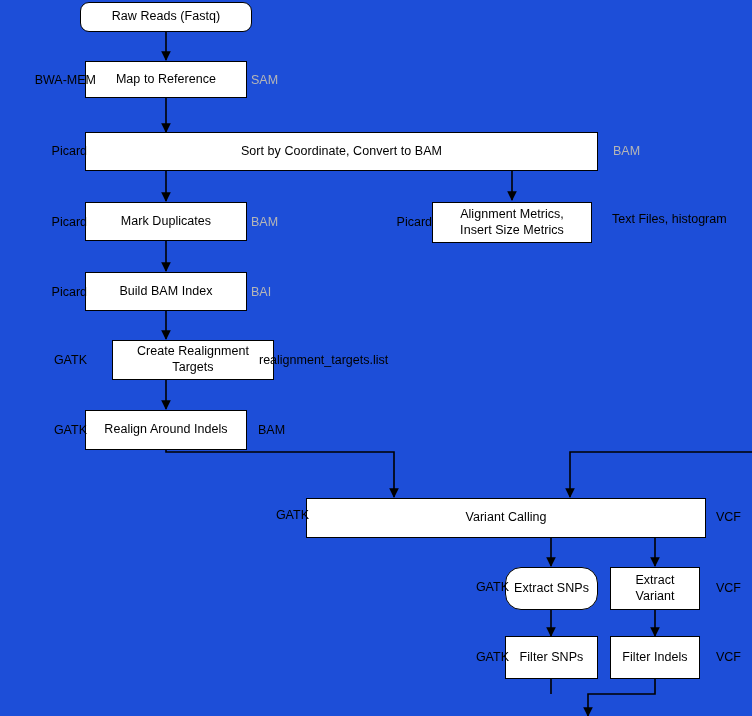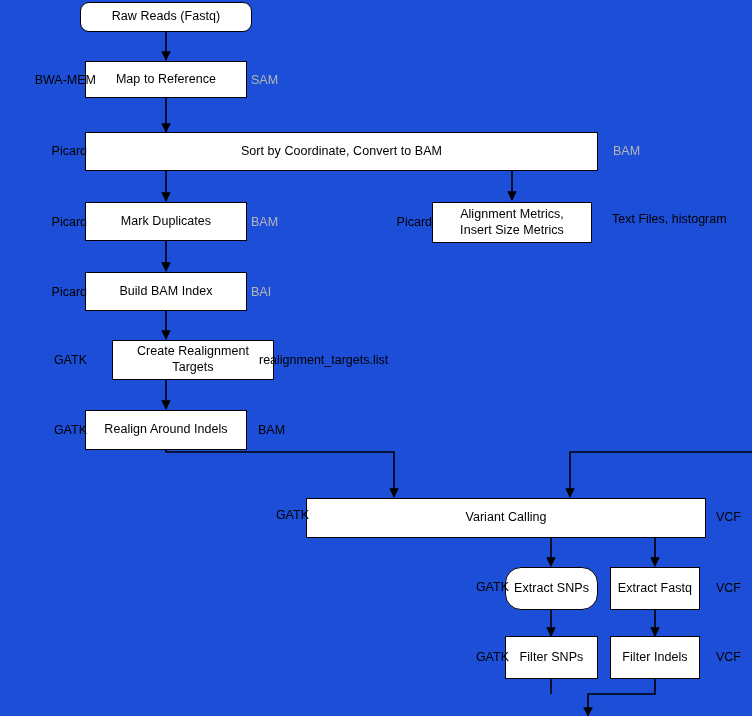--- a/index.html
+++ b/index.html
@@ -145,21 +145,21 @@
 
   <div class="node" style="left:306px; top:498px; width:400px; height:40px;">
     <span>Variant Calling</span>
   </div>
 
   <div class="node" style="left:505px; top:567px; width:93px; height:43px;border-radius:16px;">
     <span>Extract SNPs</span>
   </div>
 
   <div class="node" style="left:610px; top:567px; width:90px; height:43px;">
-    <span>Extract Fastq</span>
+    <span>Extract Variant</span>
   </div>
 
   <div class="node" style="left:505px; top:636px; width:93px; height:43px;">
     <span>Filter SNPs</span>
   </div>
 
   <div class="node" style="left:610px; top:636px; width:90px; height:43px;">
     <span>Filter Indels</span>
   </div>
 

